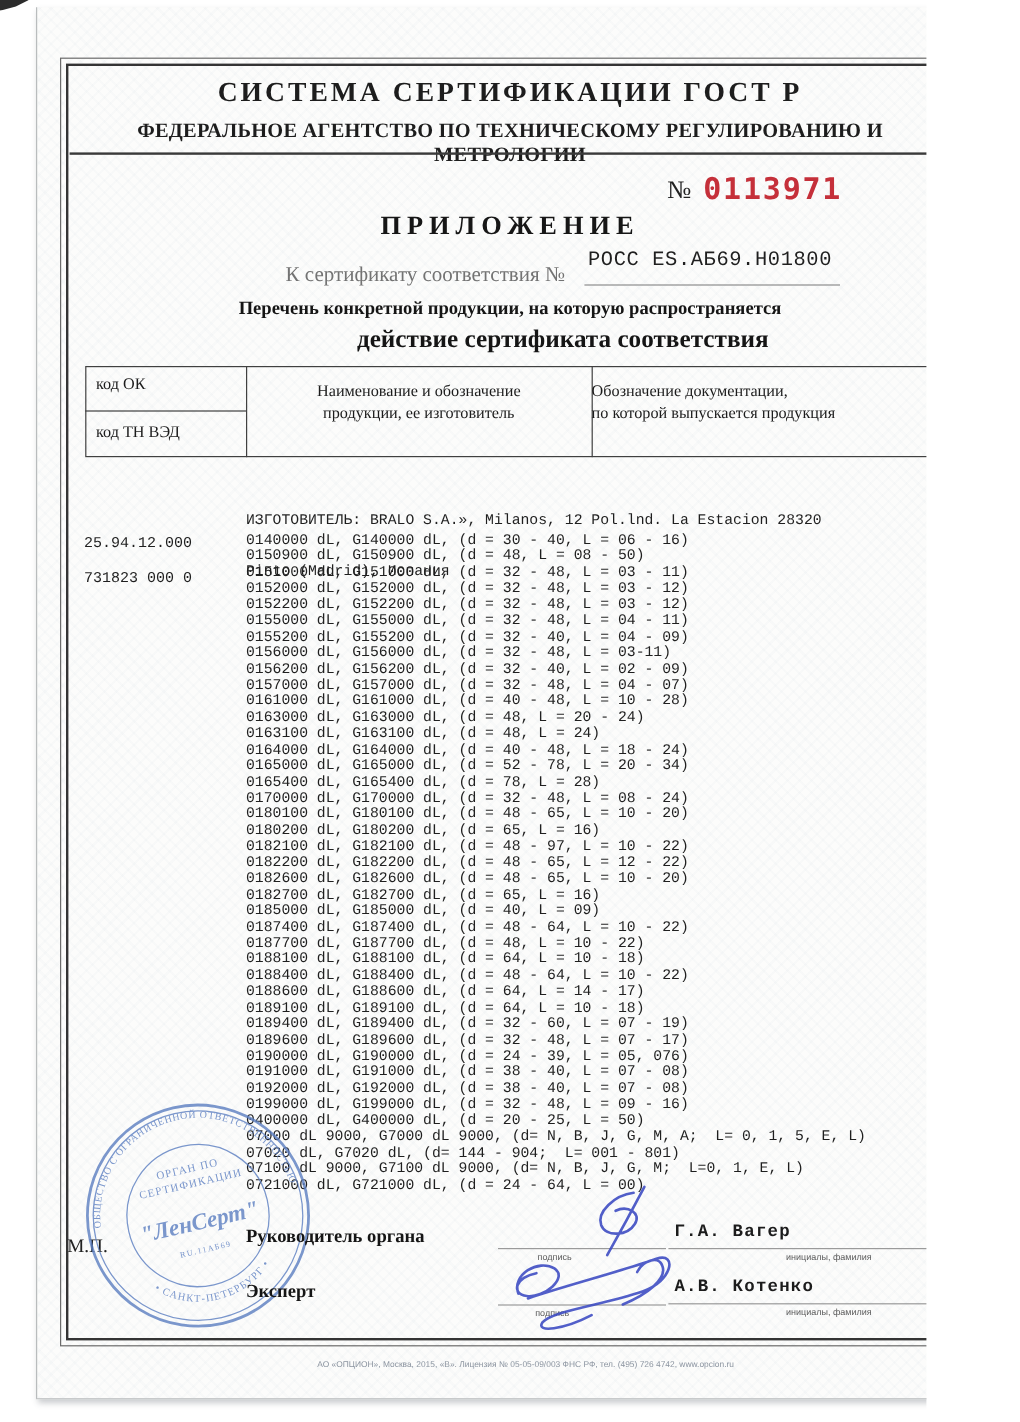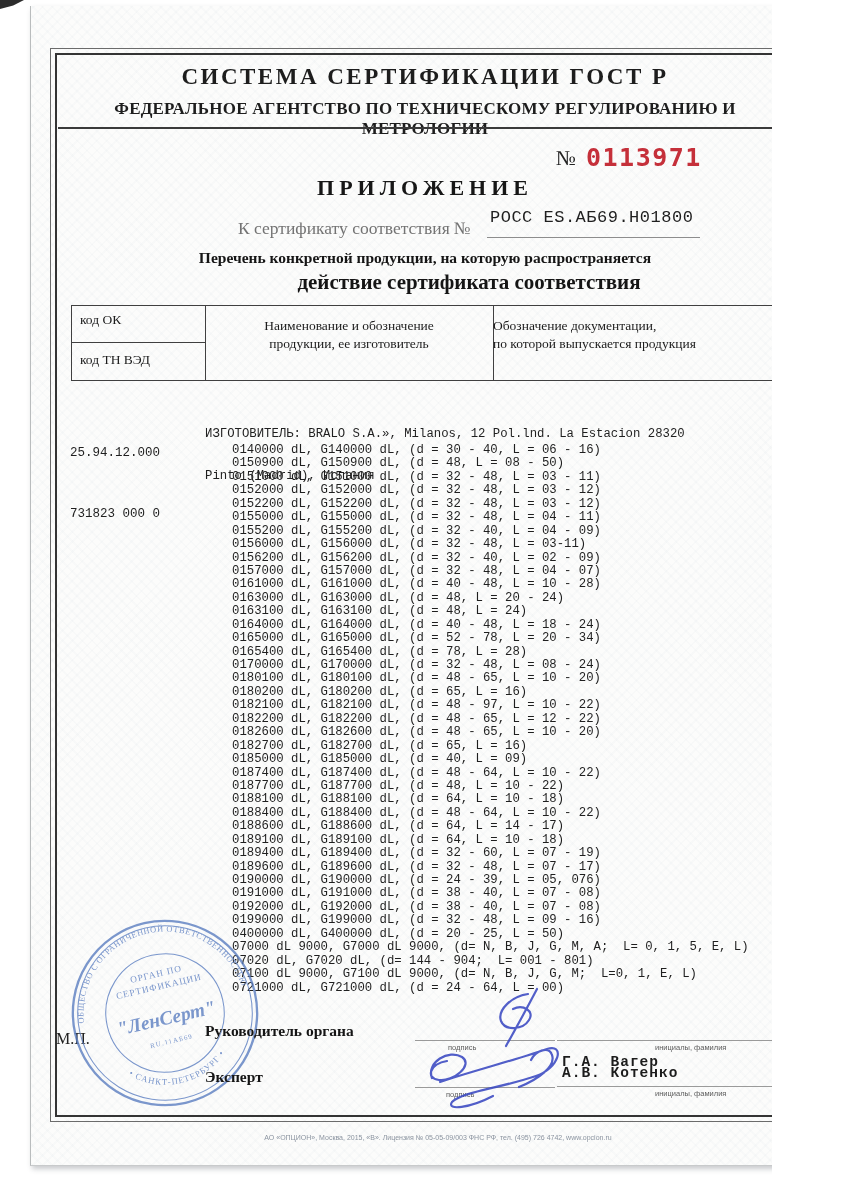--- a/index.html
+++ b/index.html
@@ -50,24 +50,24 @@
   .tbl-v2{left:493px;top:305px;width:0;height:76px;border-left:1.5px solid #404040;}
   .tbl-h1{left:71px;top:342px;width:134px;border-top:1.5px solid #404040;}
   .cell{font-size:13.5px;color:#1c1c1c;}
   .c1a{left:80px;top:312px;}
   .c1b{left:80px;top:352px;}
   .c2{left:205px;top:317px;width:288px;text-align:center;line-height:18px;}
   .c3{left:493px;top:317px;width:295px;line-height:18px;}
 
   .mono{font-family:"Liberation Mono","DejaVu Sans Mono",monospace;white-space:pre;color:#1f1f1f;}
   .code-ok{left:70px;top:446px;font-size:12.5px;}
-  .code-tnved{left:70px;top:475px;font-size:12.5px;margin-top:32px;}
+  .code-tnved{left:70px;top:475px;font-size:12.5px;}
   .manu{left:205px;top:399px;font-size:12.3px;line-height:14px;}
   .plist{left:205px;top:444px;font-size:12.3px;line-height:13.45px;}
-  .pline{height:13.45px;margin-left:27px;}
+  .pline{height:13.45px;}
 
   
   .stamp{left:68px;top:916px;width:194px;height:194px;opacity:.8;
          transform:rotate(-13deg);pointer-events:none;}
   .mp{left:56px;top:1030px;font-size:16px;color:#222;}
 
   
   .sig-label{font-weight:bold;font-size:15.5px;color:#151515;}
   .lab1{left:205px;top:1022px;}
   .lab2{left:205px;top:1068px;}
@@ -76,21 +76,21 @@
   .nline1{left:557px;top:1040px;width:235px;}
   .sline2{left:415px;top:1087px;width:140px;}
   .nline2{left:557px;top:1086px;width:235px;}
   .cap{font-family:"Liberation Sans",sans-serif;font-size:7.5px;color:#5c5c5c;}
   .cap-s1{left:448px;top:1043px;}
   .cap-n1{left:655px;top:1043px;}
   .cap-s2{left:446px;top:1090px;}
   .cap-n2{left:655px;top:1089px;}
   .sig-name{font-family:"Liberation Mono","DejaVu Sans Mono",monospace;
       font-size:14.5px;font-weight:bold;letter-spacing:1px;color:#1c1c1c;}
-  .name1{left:562px;top:1019px;margin-top:35px;}
+  .name1{left:562px;top:1019px;}
   .name2{left:562px;top:1065px;}
   .sig-svg{left:400px;top:980px;width:180px;height:135px;pointer-events:none;}
 
   .footer{left:30px;top:1134px;width:816px;text-align:center;
       font-family:"Liberation Sans",sans-serif;font-size:7px;color:#8b94a0;}
 
   .stamp text, .stamp textPath{font-family:"Liberation Serif",serif;fill:#5b7ec1;}
 </style>
 </head>
 <body>

